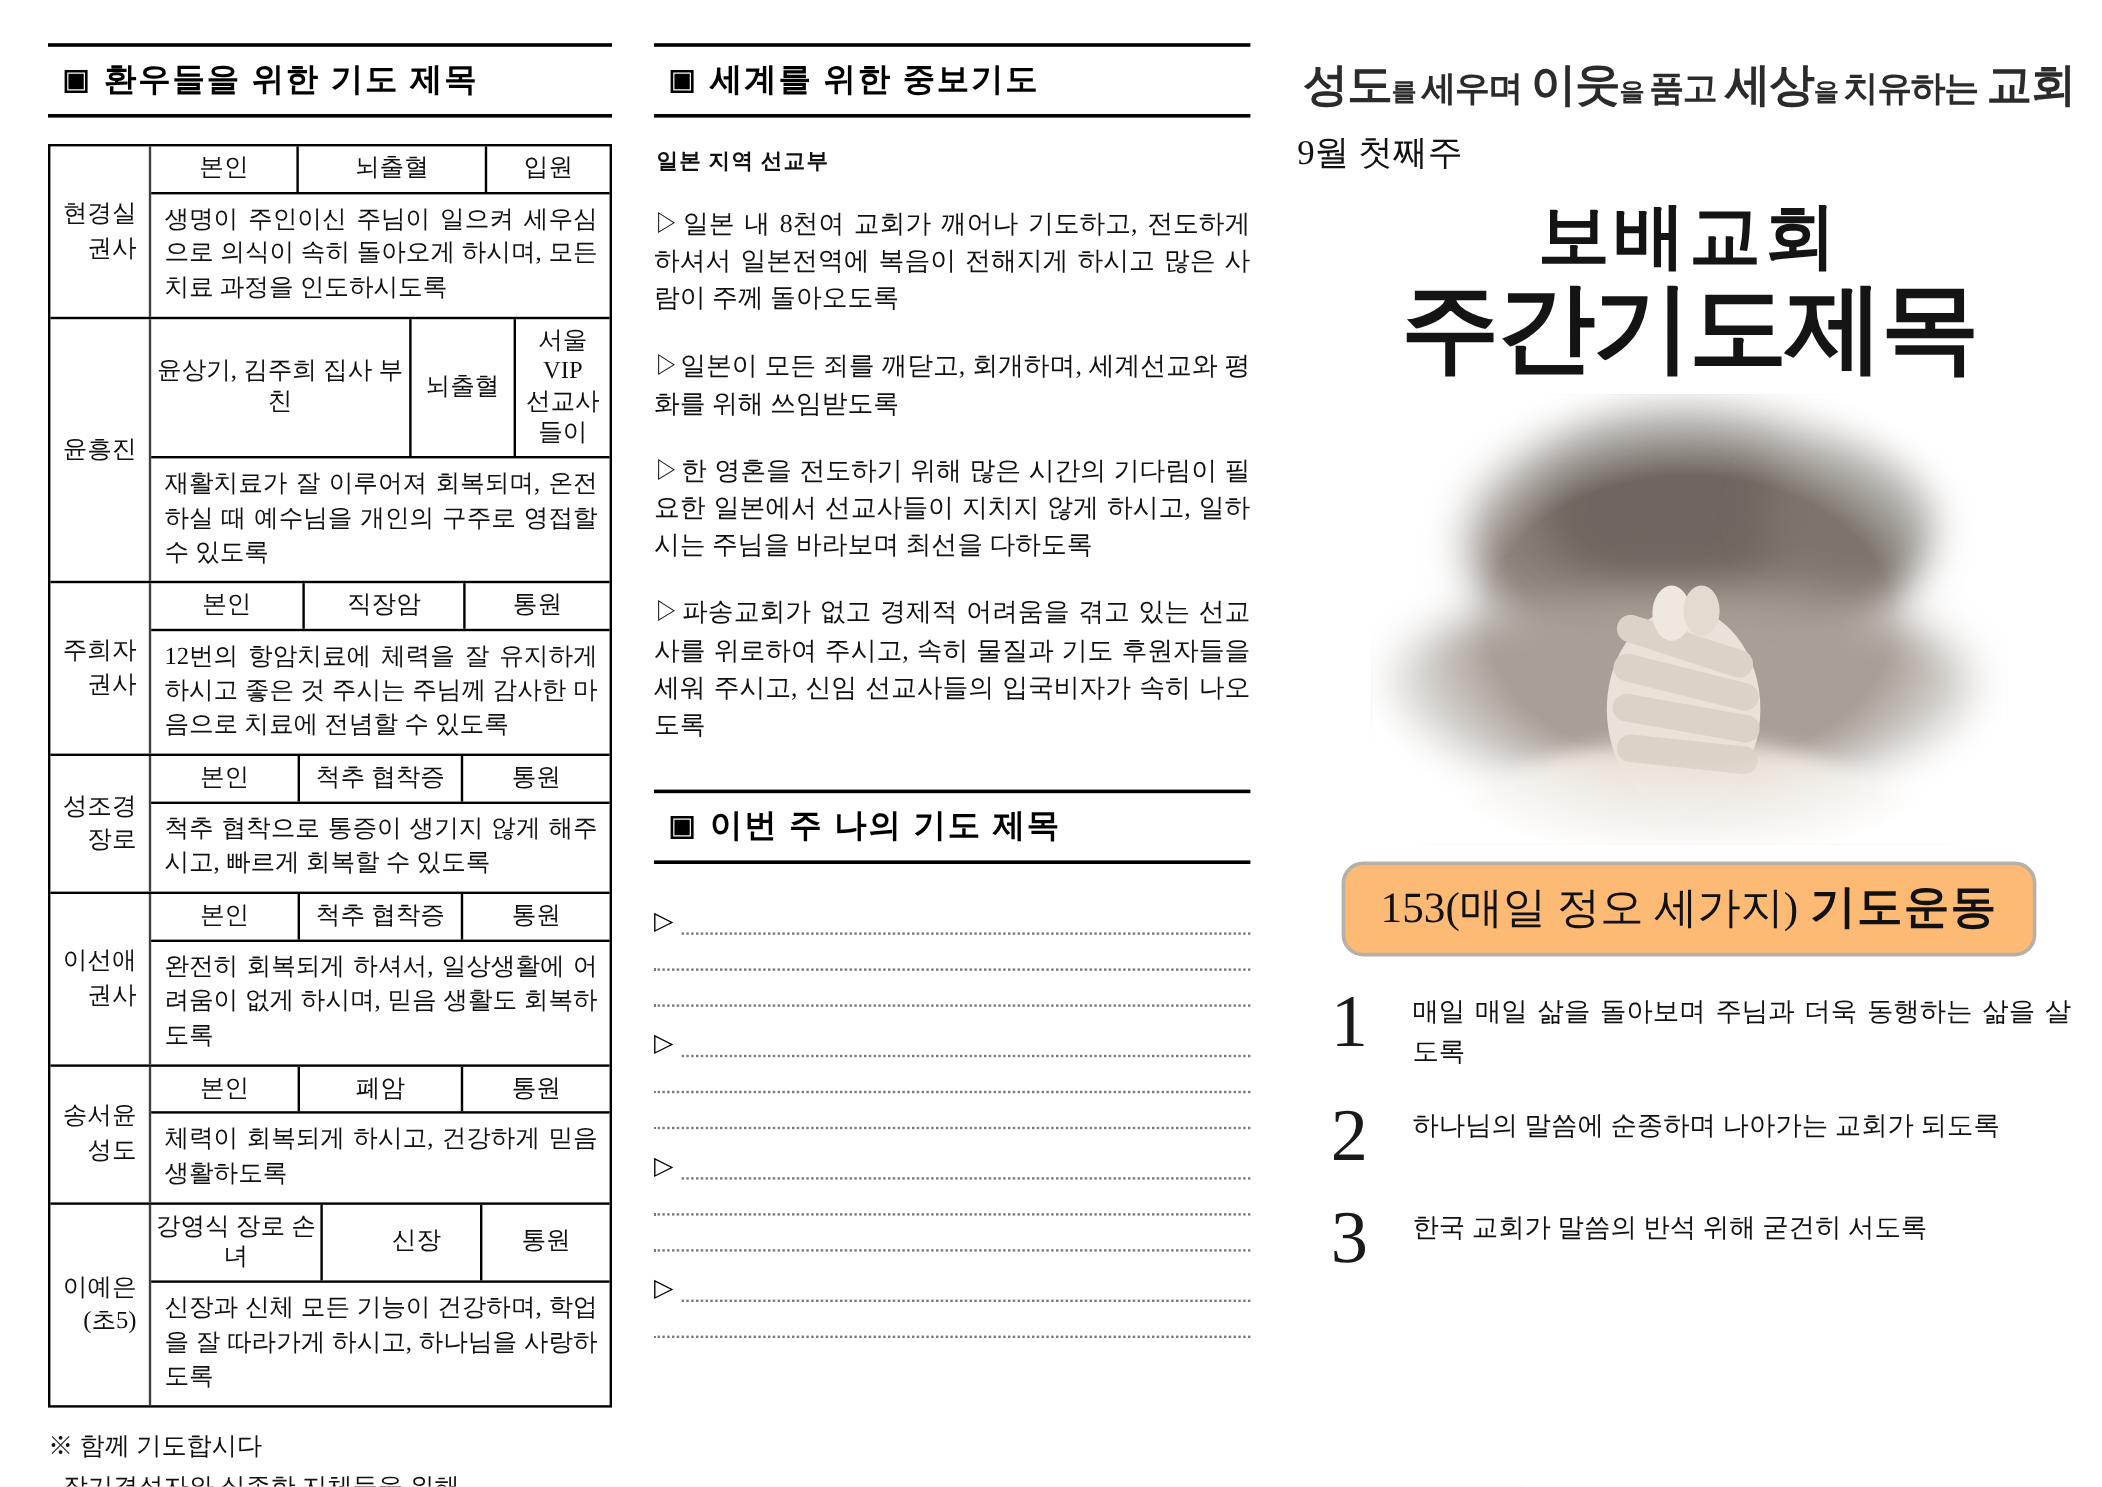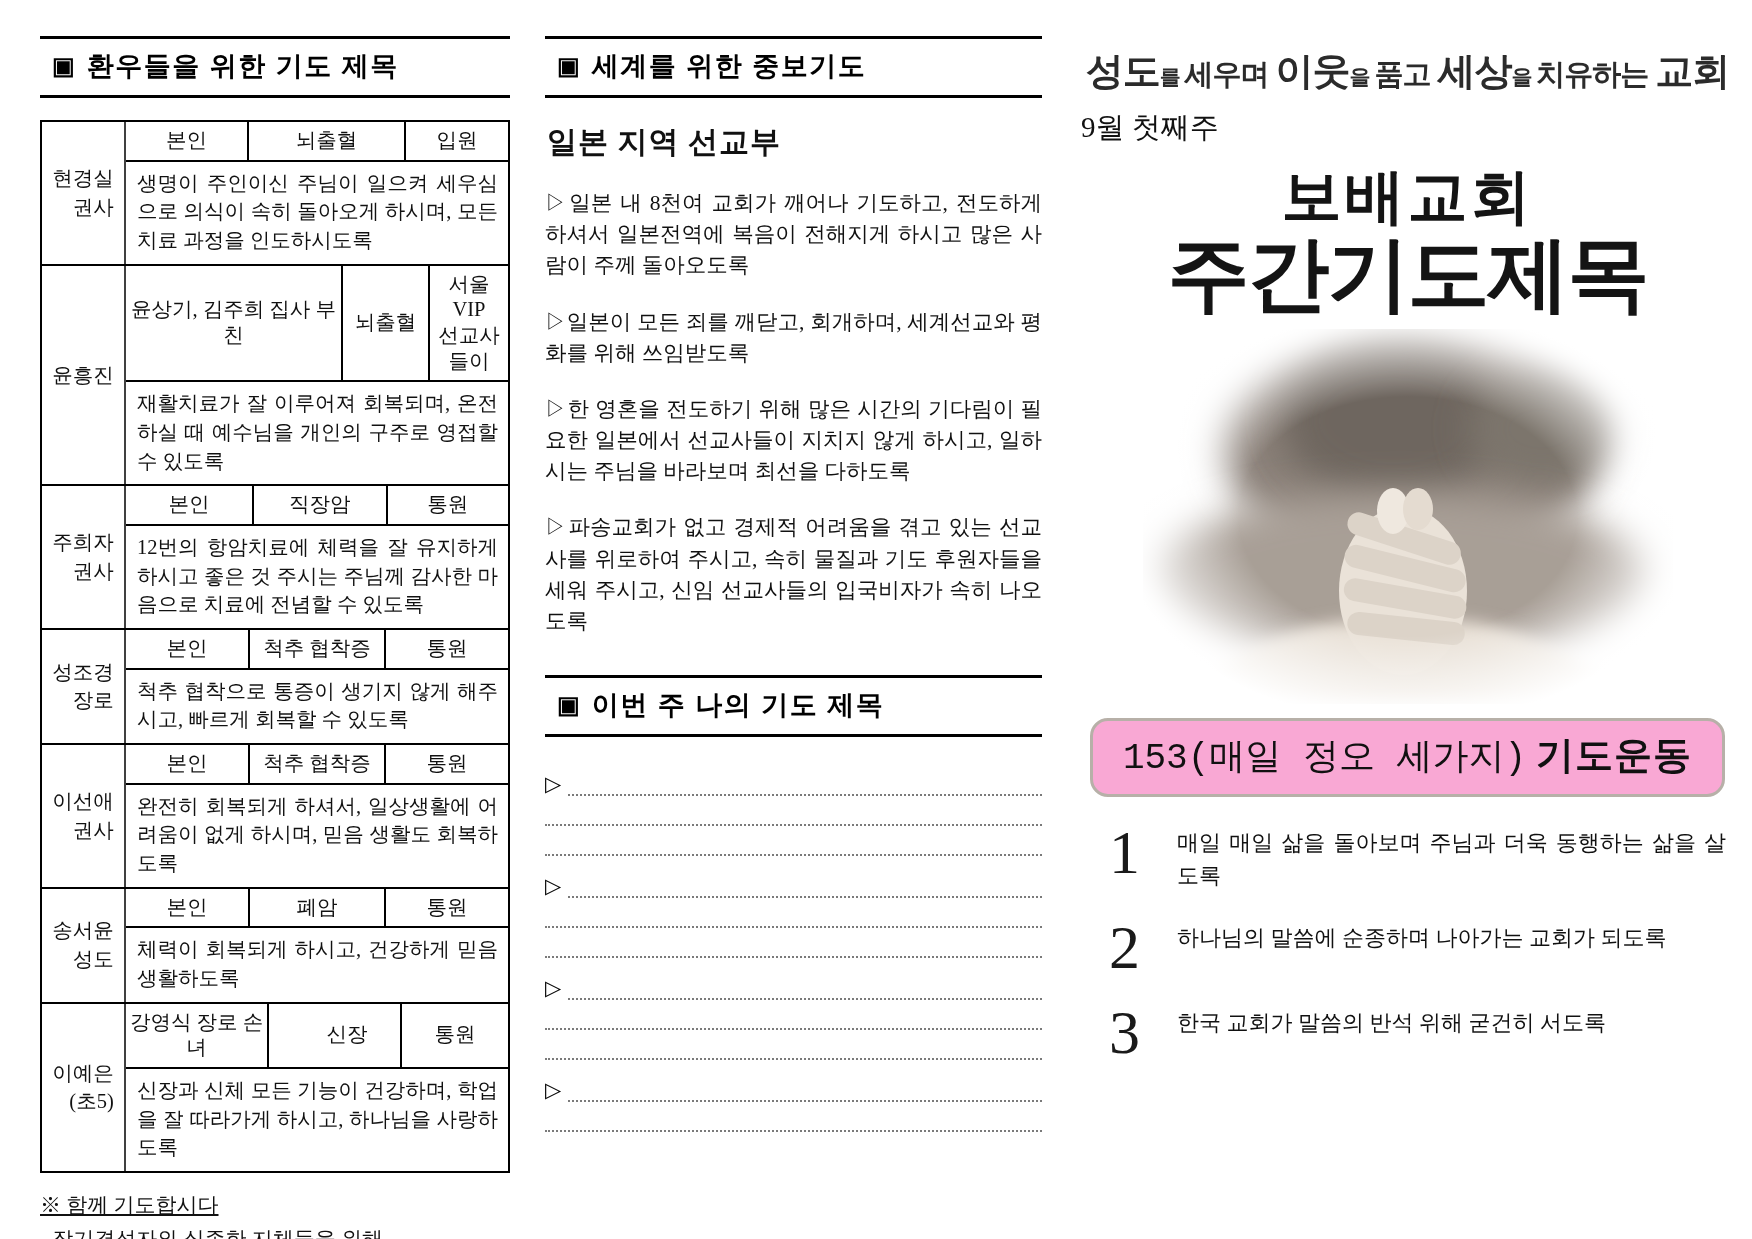--- a/index.html
+++ b/index.html
@@ -38,24 +38,24 @@
   .ct { flex:1; display:flex; flex-direction:column; min-width:0; }
   .hdr { display:flex; border-bottom:2px solid #000; text-align:center; }
   .hdr span {
     padding:6px 3px; border-right:2px solid #000; white-space:pre-line;
     display:flex; align-items:center; justify-content:center; line-height:1.25;
   }
   .hdr span:last-child { border-right:none;border-radius:14px; }
   .desc { padding:7px 10px 9px 11px; text-align:justify; }
 
   .notes { margin-top:17px; font-size:21px; line-height:1.52; }
-  .notes div { margin-top:2px;text-decoration:underline; }
+  .notes div { margin-top:2px; }
 
   
-  .subtitle { font-weight:bold; font-size:30px; margin:24px 0 0 2px; letter-spacing:1px; }
+  .subtitle { font-weight:bold; font-size:18px; margin:24px 0 0 2px; letter-spacing:1px; }
   .mpara { font-size:21.5px; line-height:1.45; text-align:justify; margin-top:25px; }
   .hblock2 { margin-top:38px; }
   .intro { font-size:21.5px; line-height:1.5; text-align:justify; margin-top:23px; }
   .wgroups { margin-top:26px; }
   .wgroup { margin-top:9px; }
   .wfirst { display:flex; align-items:flex-end; height:33px; }
   .tri { font-size:21px; line-height:1; padding-bottom:1px; color:#000; }
   .wline { border-bottom:2px dotted #7a7a7a; height:28px; }
   .wfirst .wline { flex:1; margin-left:7px; height:0; padding-bottom:2px; }
 
@@ -72,21 +72,21 @@
   .btitle {
     text-align:center; font-family:"Liberation Sans", sans-serif;
     font-weight:900; color:#141414; margin-top:16px;
   }
   .bt1 { font-size:60px; line-height:1.1; letter-spacing:3px;font-family:Liberation Serif, serif; }
   .bt2 { font-size:82px; line-height:1.08; letter-spacing:-2px; }
   .photo { width:530px; height:375px; margin:10px auto 0; position:relative; }
   .badge {
     width:fit-content; margin:14px auto 0;
     border:3px solid #b7b0a8; border-radius:18px;
-    padding:9px 30px 13px; background:#f9a8d4; white-space:nowrap;font-family:Liberation Mono, monospace;
+    padding:9px 30px 13px; background:#fdba74; white-space:nowrap;
   }
   .badge .pfx { font-size:36px; }
   .badge .sfx { font-size:38px; font-weight:bold; margin-left:10px; letter-spacing:1px; }
   .mv { display:flex; margin:26px 14px 0 34px; gap:16px; }
   .mv .num { flex:0 0 52px; font-size:62px; line-height:0.95; color:#1a1a1a; }
   .mv .txt { font-size:22px; line-height:1.52; text-align:justify; padding-top:3px; }
 </style>
 </head>
 <body>
 

